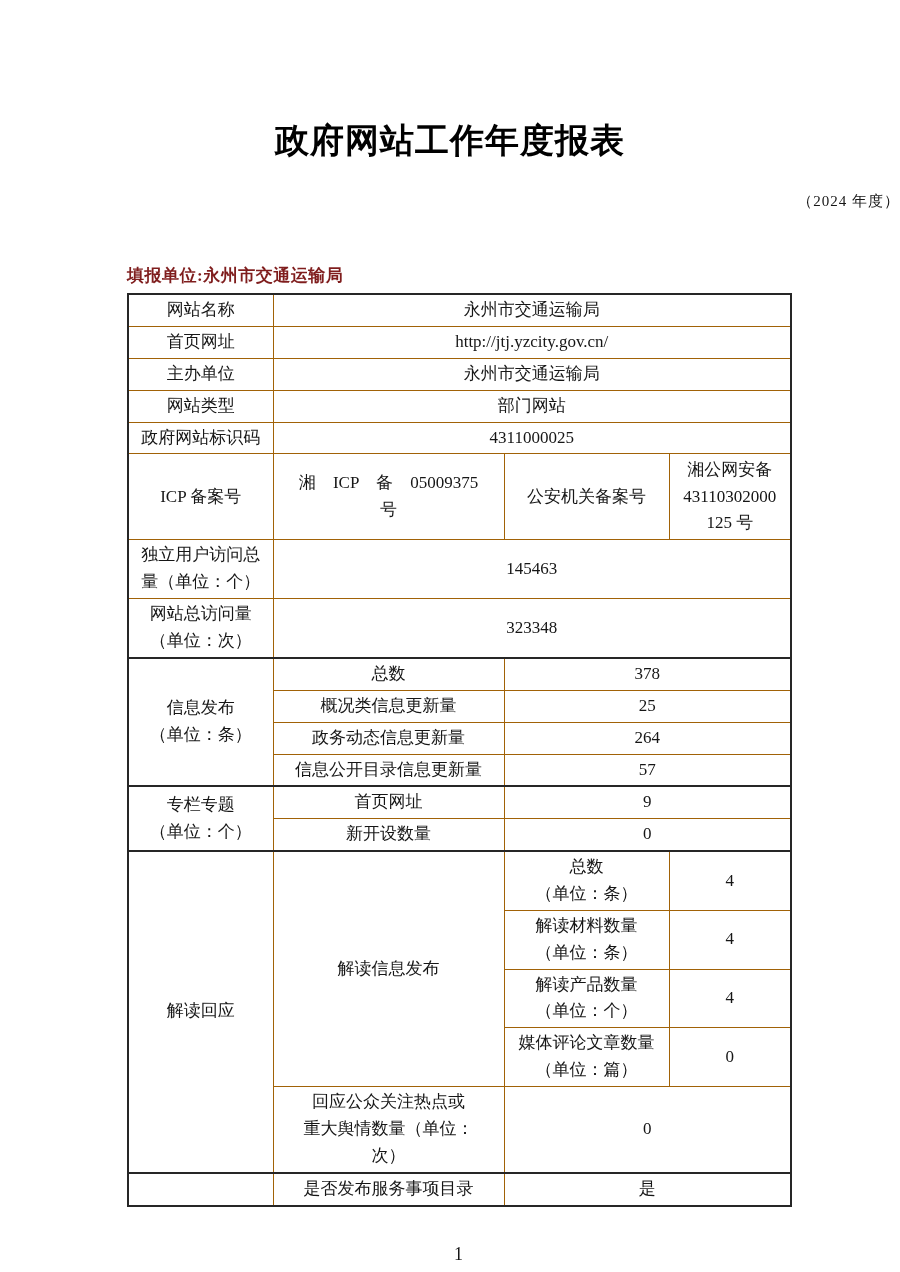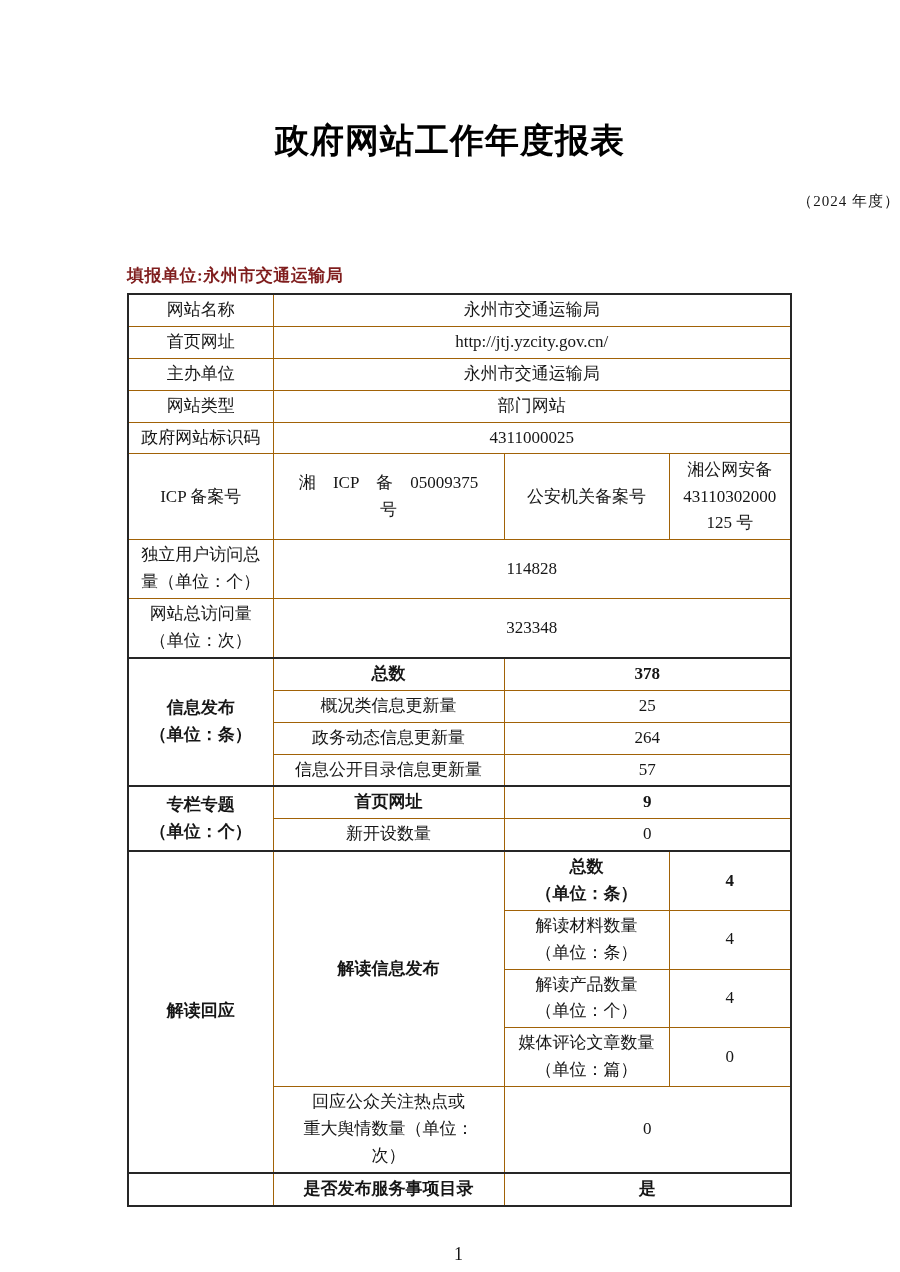--- a/index.html
+++ b/index.html
@@ -54,21 +54,21 @@
   table.report td {
     border: 1px solid #a16207;
     text-align: center;
     vertical-align: middle;
     padding: 2px 4px;
     font-size: 17px;
     line-height: 1.58;
     overflow: hidden;
     word-break: break-all;
   }
-  tr.sec td { border-top: 2px solid #262626; font-weight: bold; }
+  tr.sec td { border-top: 2px solid #262626; }
   tr.h31 { height: 31px; }
   tr.h86 { height: 86px; }
   tr.h56 { height: 56px; }
   tr.h55 { height: 55px; }
   tr.h30 { height: 30px; padding-left: 8px; }
   tr.h52 { height: 52px; }
   tr.h72 { height: 72px; }
   tr.h33 { height: 33px; }
   td.icp-value { word-spacing: 13px; }
   .page-number {
@@ -117,21 +117,21 @@
         <td colspan="3">4311000025</td>
       </tr>
       <tr class="h86">
         <td>ICP 备案号</td>
         <td class="icp-value">湘 ICP 备 05009375<br>号</td>
         <td>公安机关备案号</td>
         <td>湘公网安备<br>43110302000<br>125 号</td>
       </tr>
       <tr class="h56">
         <td>独立用户访问总<br>量（单位：个）</td>
-        <td colspan="3">114828</td>
+        <td colspan="3">145463</td>
       </tr>
       <tr class="h55">
         <td>网站总访问量<br>（单位：次）</td>
         <td colspan="3">323348</td>
       </tr>
 
       <tr class="h31 sec">
         <td rowspan="4">信息发布<br>（单位：条）</td>
         <td>总数</td>
         <td colspan="2">378</td>

